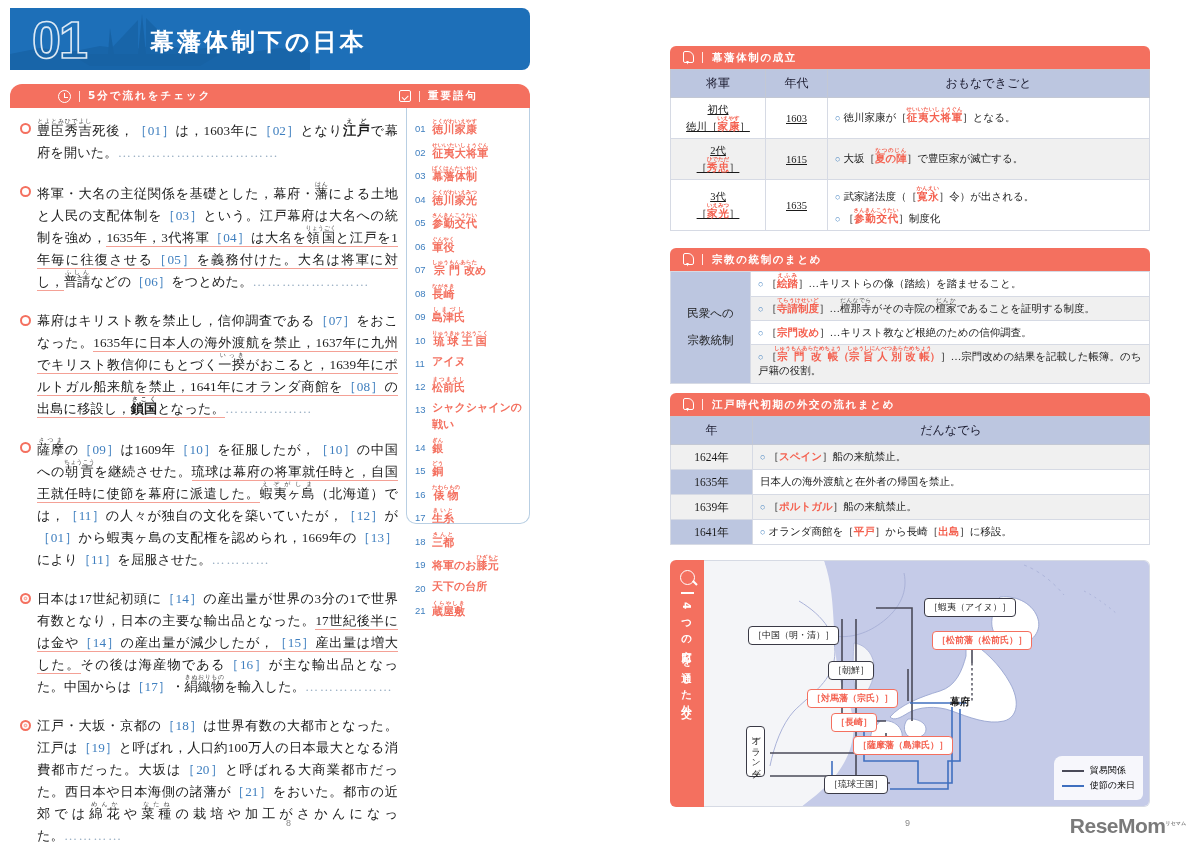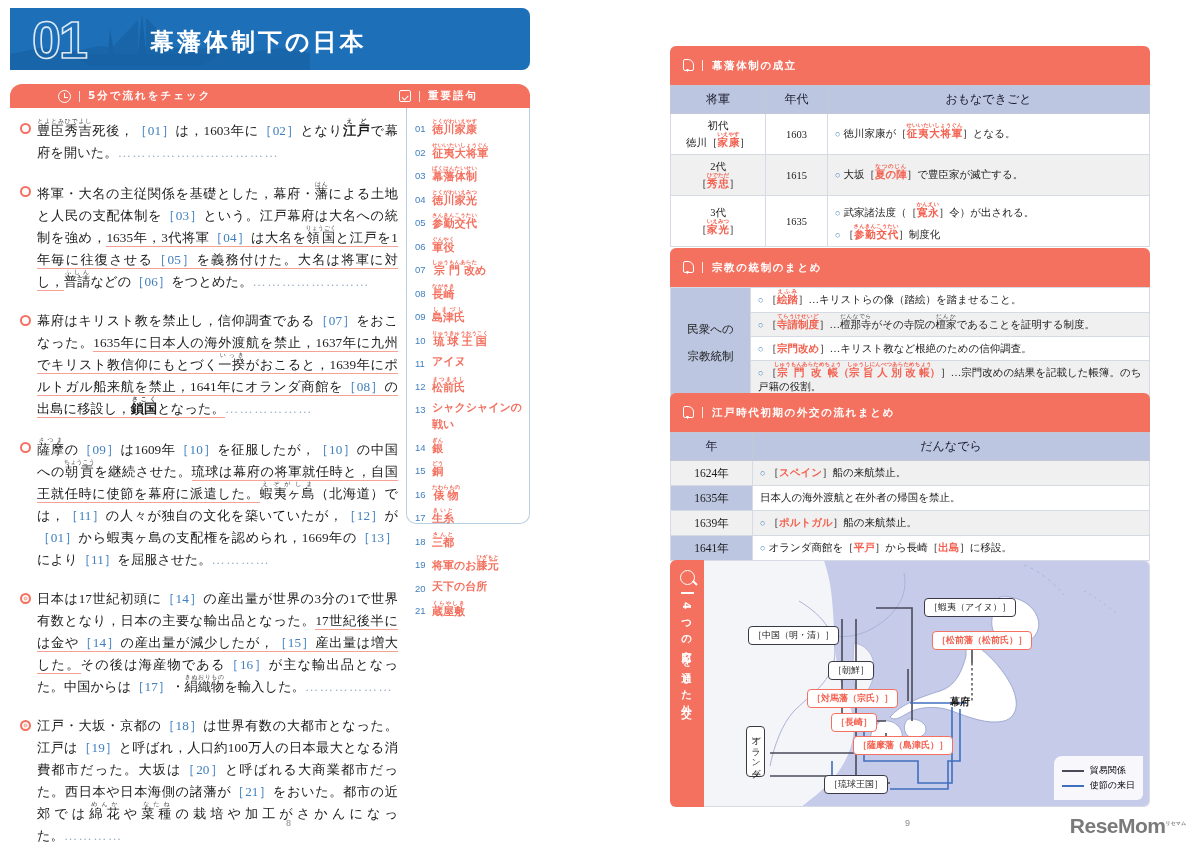--- a/index.html
+++ b/index.html
@@ -86,21 +86,21 @@
 
   .folio { position:absolute; bottom:22px; font-size:9px; color:#888; font-family:"Liberation Sans",sans-serif; }
   .folio-l { left:286px; }
   .folio-r { left:905px; }
 
   
   .right-page { position:absolute; left:660px; top:0; width:540px; height:850px; }
 
   .card { position:absolute; width:480px; left:10px; }
   .card-head {
-    background:#f4705f; color:#fff; height:39px; border-radius:6px 6px 0 0;
+    background:#f4705f; color:#fff; height:23px; border-radius:6px 6px 0 0;
     display:flex; align-items:center; padding-left:12px;
   }
   .pen-icon { width:11px; height:14px; position:relative; }
   .pen-icon::before{
     content:""; position:absolute; left:1px; top:0; width:9px; height:10px;
     border:1.3px solid #fff; border-radius:2px 6px 2px 2px;
   }
   .pen-icon::after{
     content:""; position:absolute; left:4px; top:10px; width:3px; height:4px;
     background:#fff; clip-path: polygon(0 0,100% 0,50% 100%);
@@ -108,21 +108,21 @@
   .card-head .divider { width:1px; height:11px; background:rgba(255,255,255,.85); margin:0 9px; }
   .card-head .lbl { font-size:10.5px; font-weight:700; letter-spacing:1.6px; font-family:"DejaVu Sans",sans-serif; }
 
   table.tbl { width:100%; border-collapse:collapse; background:#fff; font-size:10.5px;
               border:1px solid #c3c8d4; border-top:none; border-radius:0 0 6px 6px; }
   table.tbl th {
     background:#bcc6e0; color:#1a1a2e; font-weight:400; font-size:12px;
     padding:5px 4px; border:1px solid #c3c8d4; text-align:center;
   }
   table.tbl td { border:1px solid #d6dae4; padding:4.5px 7px; vertical-align:middle; color:#1a1a1a; }
-  table.tbl td.ctr { text-align:center; }
+  table.tbl td.ctr { text-align:center;text-decoration:underline; }
   table.tbl tr.alt td { background:#f0f0f0; }
   table.tbl td.side { background:#bcc6e0; text-align:center; font-size:11.5px; }
   .circ { color:#3f7fbf; font-size:9px; margin-right:3px; }
   .rd { color:#f4604f; font-weight:600; }
   .rd rt { color:#f4604f; }
   td rt { font-size:5.5px; }
 
   
   .map-card { position:absolute; left:10px; top:560px; width:480px; height:247px; }
   .map-tab {

